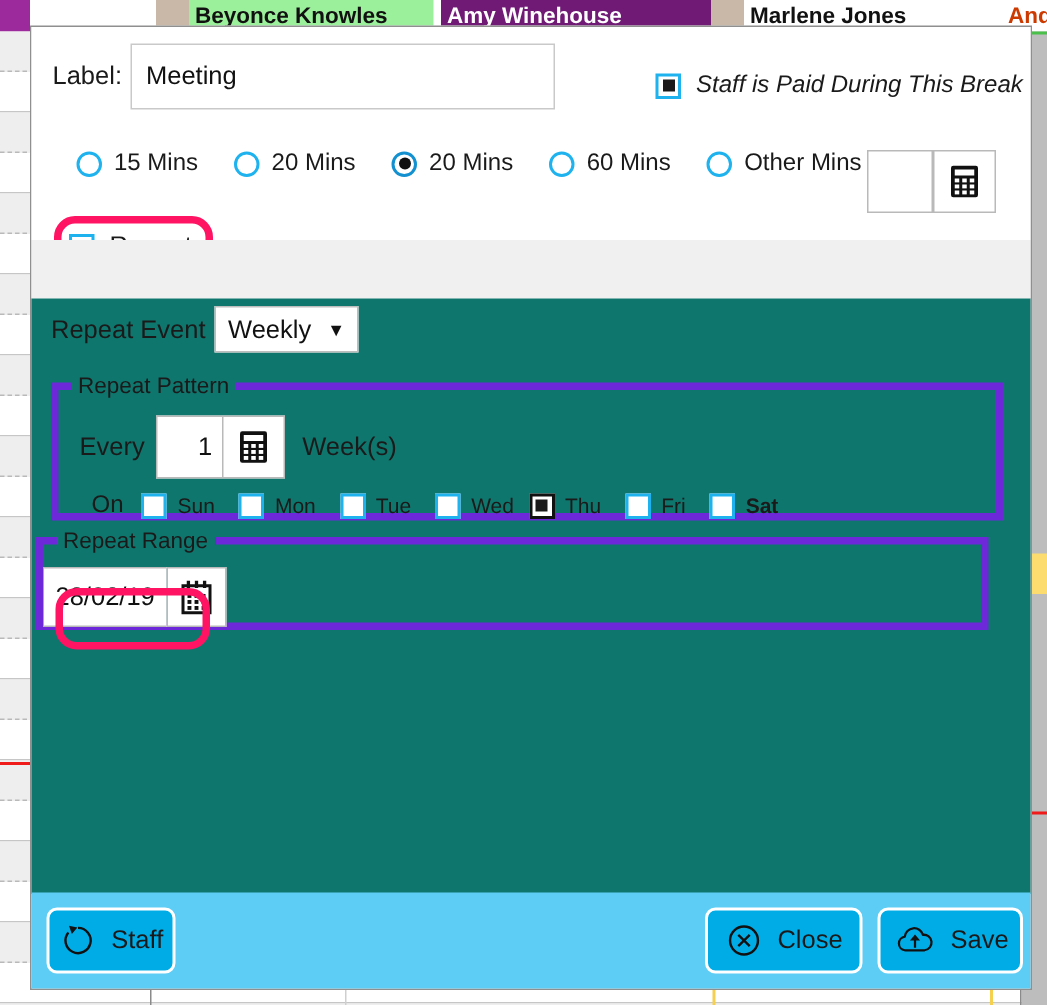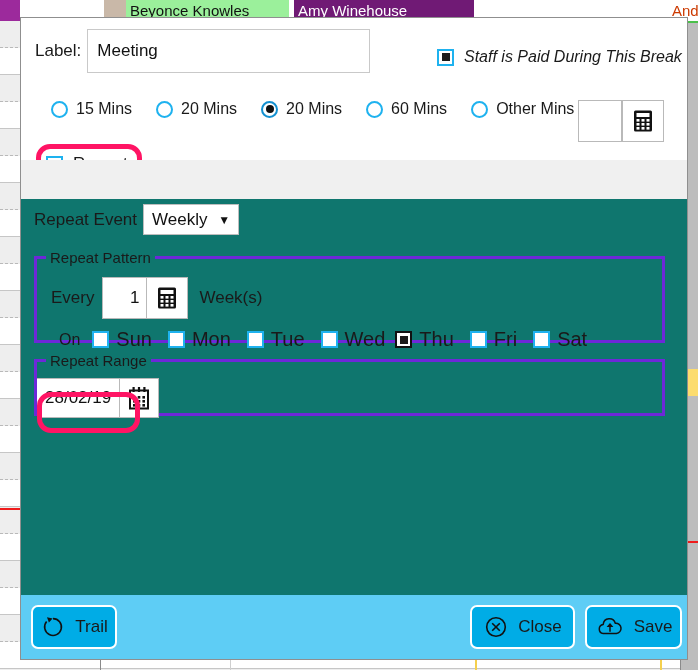--- a/index.html
+++ b/index.html
@@ -7,21 +7,21 @@
     width:698px;height:670px;overflow:hidden;
     font-family:"Liberation Sans",sans-serif;
     background:#ffffff;
     position:relative;
   }
 
   
   #bg{position:absolute;inset:0;background:#ffffff;}
   .bg-header{position:absolute;top:0;left:0;width:698px;height:21px;background:#ffffff;}
   .bg-hcell{position:absolute;top:0;height:21px;display:flex;align-items:center;
-    font-size:15px;font-weight:normal;overflow:hidden;white-space:nowrap;}
+    font-size:15px;font-weight:bold;overflow:hidden;white-space:nowrap;}
   .bg-hcell .nm{padding-left:4px;}
   .bg-thumb{width:22px;height:21px;flex:0 0 22px;background:#c9b8a8;}
 
   .bg-grid{position:absolute;top:21px;left:0;width:698px;height:649px;}
   .bg-row{position:absolute;left:0;width:698px;height:27px;}
   .bg-row.alt{background:#eeeeee;}
   .bg-row .dash{position:absolute;left:0;bottom:0;width:100%;height:0;
      border-bottom:1px dashed #b9b9b9;}
   .bg-row .solid{position:absolute;left:0;bottom:0;width:100%;height:0;
      border-bottom:1px solid #c6c6c6;}
@@ -90,38 +90,38 @@
   .rp-section{position:absolute;left:0;top:181px;width:666px;height:397px;background:#0f766e;}
 
   .revent-row{position:absolute;left:13px;top:5px;display:flex;align-items:center;}
   .revent-lbl{font-size:17px;color:#1a1a1a;margin-right:6px;}
   .sel{width:96px;height:31px;border:1px solid #bdbdbd;background:#fff;
      display:flex;align-items:center;justify-content:space-between;padding:0 8px;
      box-sizing:border-box;cursor:pointer;}
   .sel .v{font-size:17px;color:#111;}
   .sel .ar{font-size:12px;color:#111;line-height:1;}
 
-  fieldset.fs{position:absolute;border:3px solid #6d28d9;margin:0;padding:0;
+  fieldset.fs{position:absolute;border:5px solid #6d28d9;margin:0;padding:0;
      background:transparent;}
   fieldset.fs legend{font-size:15px;color:#1a1a1a;padding:0 4px;margin-left:9px;}
 
   #fs-pattern{left:13px;top:50px;width:625px;height:88px;}
-  #fs-range{left:13px;top:153px;width:625px;height:58px;}
+  #fs-range{left:3px;top:153px;width:625px;height:58px;}
 
   .every-row{position:absolute;left:14px;top:11px;display:flex;align-items:center;}
   .every-lbl{font-size:17px;color:#1a1a1a;margin-right:8px;}
   .num-input{width:44px;height:42px;border:1px solid #b9b9b9;border-right:none;background:#fff;
      box-sizing:border-box;font-size:17px;padding:0 7px;text-align:right;outline:none;
      font-family:"Liberation Sans",sans-serif;color:#111;}
   .weeks-lbl{font-size:17px;color:#1a1a1a;margin-left:11px;}
 
   .on-row{position:absolute;left:22px;top:62px;display:flex;align-items:center;}
   .on-lbl{font-size:16px;color:#1a1a1a;margin-right:12px;}
   .day{display:flex;align-items:center;margin-right:16px;}
-  .day .t{font-size:20px;color:#1a1a1a;margin-left:7px;}
+  .day .t{font-size:14px;color:#1a1a1a;margin-left:7px;}
 
   .range-row{position:absolute;left:0px;top:9px;display:flex;align-items:center;}
   .until-box{height:40px;border:1px solid #b9b9b9;border-right:none;background:#fff;
      display:flex;align-items:center;box-sizing:border-box;padding:0 6px 0 7px;}
   .until-lbl{font-size:17px;color:#1a1a1a;white-space:nowrap;}
   .date-box{height:40px;border:1px solid #b9b9b9;border-left:none;border-right:none;background:#fff;
      display:flex;align-items:center;box-sizing:border-box;padding:14px 8px;}
   .date-val{font-size:17px;color:#111;}
   .calbtn{width:40px;height:40px;border:1px solid #b9b9b9;background:#fff;
      box-sizing:border-box;display:flex;align-items:center;justify-content:center;cursor:pointer;padding:0;}
@@ -142,20 +142,24 @@
 
 <div id="bg">
   <div class="bg-header">
       <div class="bg-hcell" style="left: -40px; width: 60px; background: rgb(156, 42, 156); color: rgb(255, 255, 255);"></div>
       <div class="bg-hcell" style="left: 104px; width: 185px; background: rgb(155, 240, 155); color: rgb(17, 17, 17);">
         <div class="bg-thumb"></div>
         <span class="nm">Beyonce Knowles</span>
       </div>
       <div class="bg-hcell" style="left: 294px; width: 180px; background: #701a75; color: rgb(255, 255, 255);">
         <span class="nm">Amy Winehouse</span>
+      </div>
+      <div class="bg-hcell" style="left: 474px; width: 190px; background: rgb(255, 255, 255); color: rgb(17, 17, 17);">
+        <div class="bg-thumb"></div>
+        <span class="nm">Marlene Jones</span>
       </div>
       <div class="bg-hcell" style="left: 668px; width: 40px; background: rgb(255, 255, 255); color: rgb(204, 58, 0);">
         <span class="nm">And</span>
       </div>
     </div>
   <div class="bg-grid">
       <div class="bg-row alt" style="top: 0px;">
         <div class="dash"></div>
       </div>
       <div class="bg-row" style="top: 27px;">
@@ -368,21 +372,21 @@
         <div class="day">
           <span class="cbx dark checked">
               <span class="inner"></span>
             </span>
           <span class="t">Thu</span>
         </div>
         <div class="day">
           <span class="cbx"></span>
           <span class="t">Fri</span>
         </div>
-        <div class="day" style="margin-right:0;">
+        <div class="day" style="margin-right:0;font-weight:bold;">
           <span class="cbx"></span>
           <span class="t">Sat</span>
         </div>
       </div>
     </fieldset>
 
     <fieldset class="fs" id="fs-range">
       <legend>Repeat Range</legend>
       <div class="range-row">
         <div class="date-box">
@@ -411,21 +415,21 @@
     </fieldset>
     <div class="hl" style="left:16px;top:193px;width:103px;height:41px;"></div>
   </div>
 
   <div class="footer">
     <div class="btn" id="btn-trail">
       <svg width="26" height="26" viewBox="0 0 26 26">
         <path d="M13 4.6 A8.4 8.4 0 1 1 6.6 7.6" fill="none" stroke="#111" stroke-width="1.6"></path>
         <path d="M12.6 4.4 L7.0 3.2 L8.9 8.6 Z" fill="#111"></path>
       </svg>
-      <span class="t">Trail</span>
+      <span class="t">Staff</span>
     </div>
     <div class="btn" id="btn-close">
       <svg width="26" height="26" viewBox="0 0 26 26">
         <circle cx="13" cy="13" r="9.3" fill="none" stroke="#111" stroke-width="1.6"></circle>
         <path d="M9.2 9.2 L16.8 16.8 M16.8 9.2 L9.2 16.8" stroke="#111" stroke-width="1.6" fill="none"></path>
       </svg>
       <span class="t">Close</span>
     </div>
     <div class="btn" id="btn-save">
       <svg width="30" height="24" viewBox="0 0 30 24">

